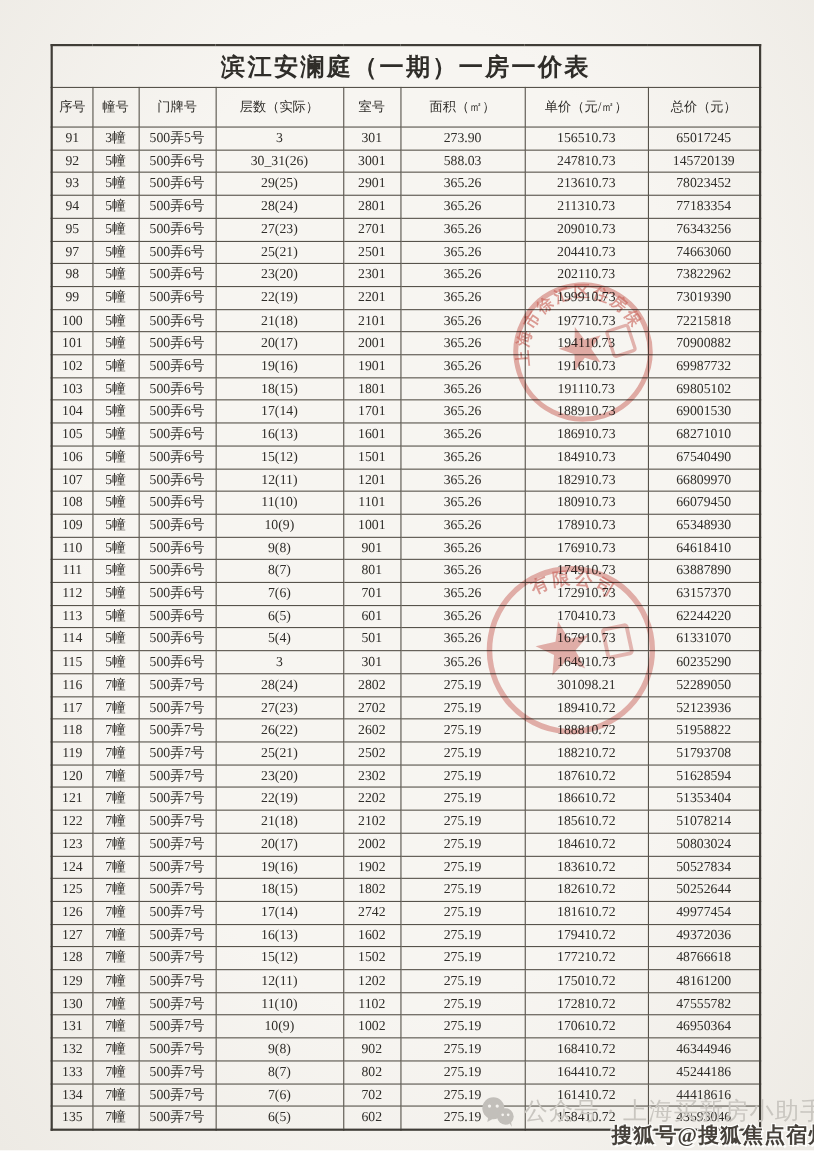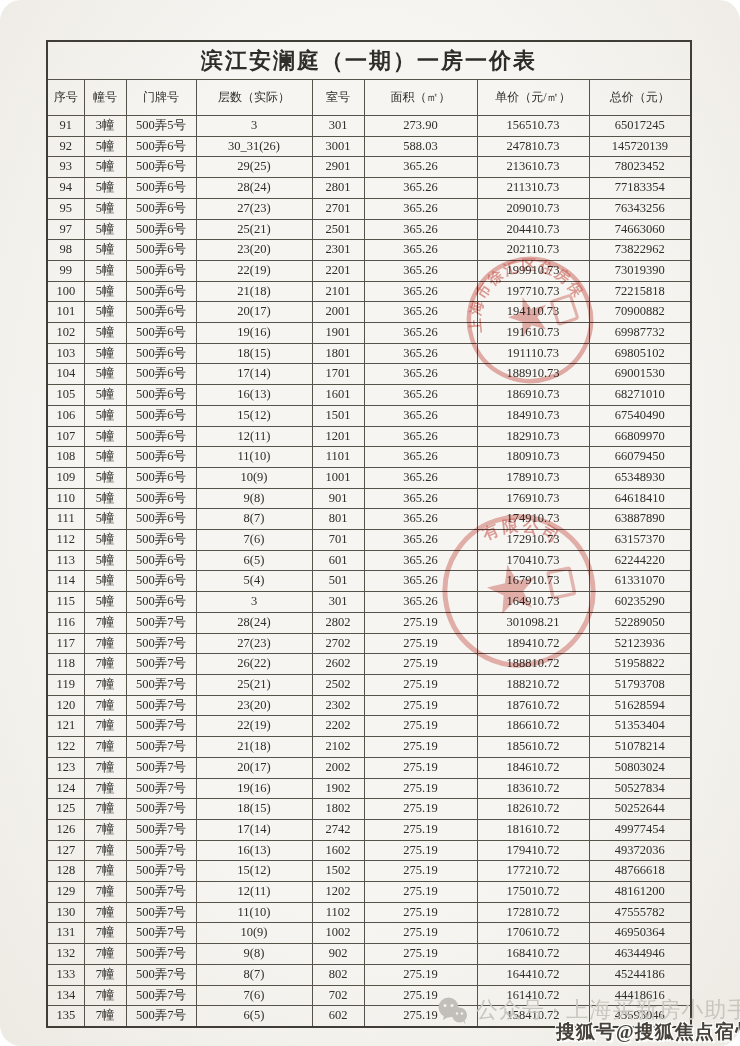--- a/index.html
+++ b/index.html
@@ -1,20 +1,19 @@
 <!DOCTYPE html>
 <html><head>
 <meta charset="utf-8">
 <style>
   html,body { margin:0; padding:0; }
   .page {
     position:relative; width:740px; height:1046px; overflow:hidden;
     background: radial-gradient(ellipse at 50% 45%, #f7f5f1 55%, #edeae4 100%);
     font-family:"Liberation Serif","DejaVu Serif",serif;
-    border-radius:21px;
   }
   table.price-table {
     position:absolute; left:46px; top:40px; width:644px;
     border-collapse:collapse; table-layout:fixed;
     border:2px solid #403d37;
   }
   .price-table th, .price-table td {
     border:1px solid #57534b; color:#2f2d29; text-align:center;
     padding:0; overflow:hidden; white-space:nowrap;
   }

